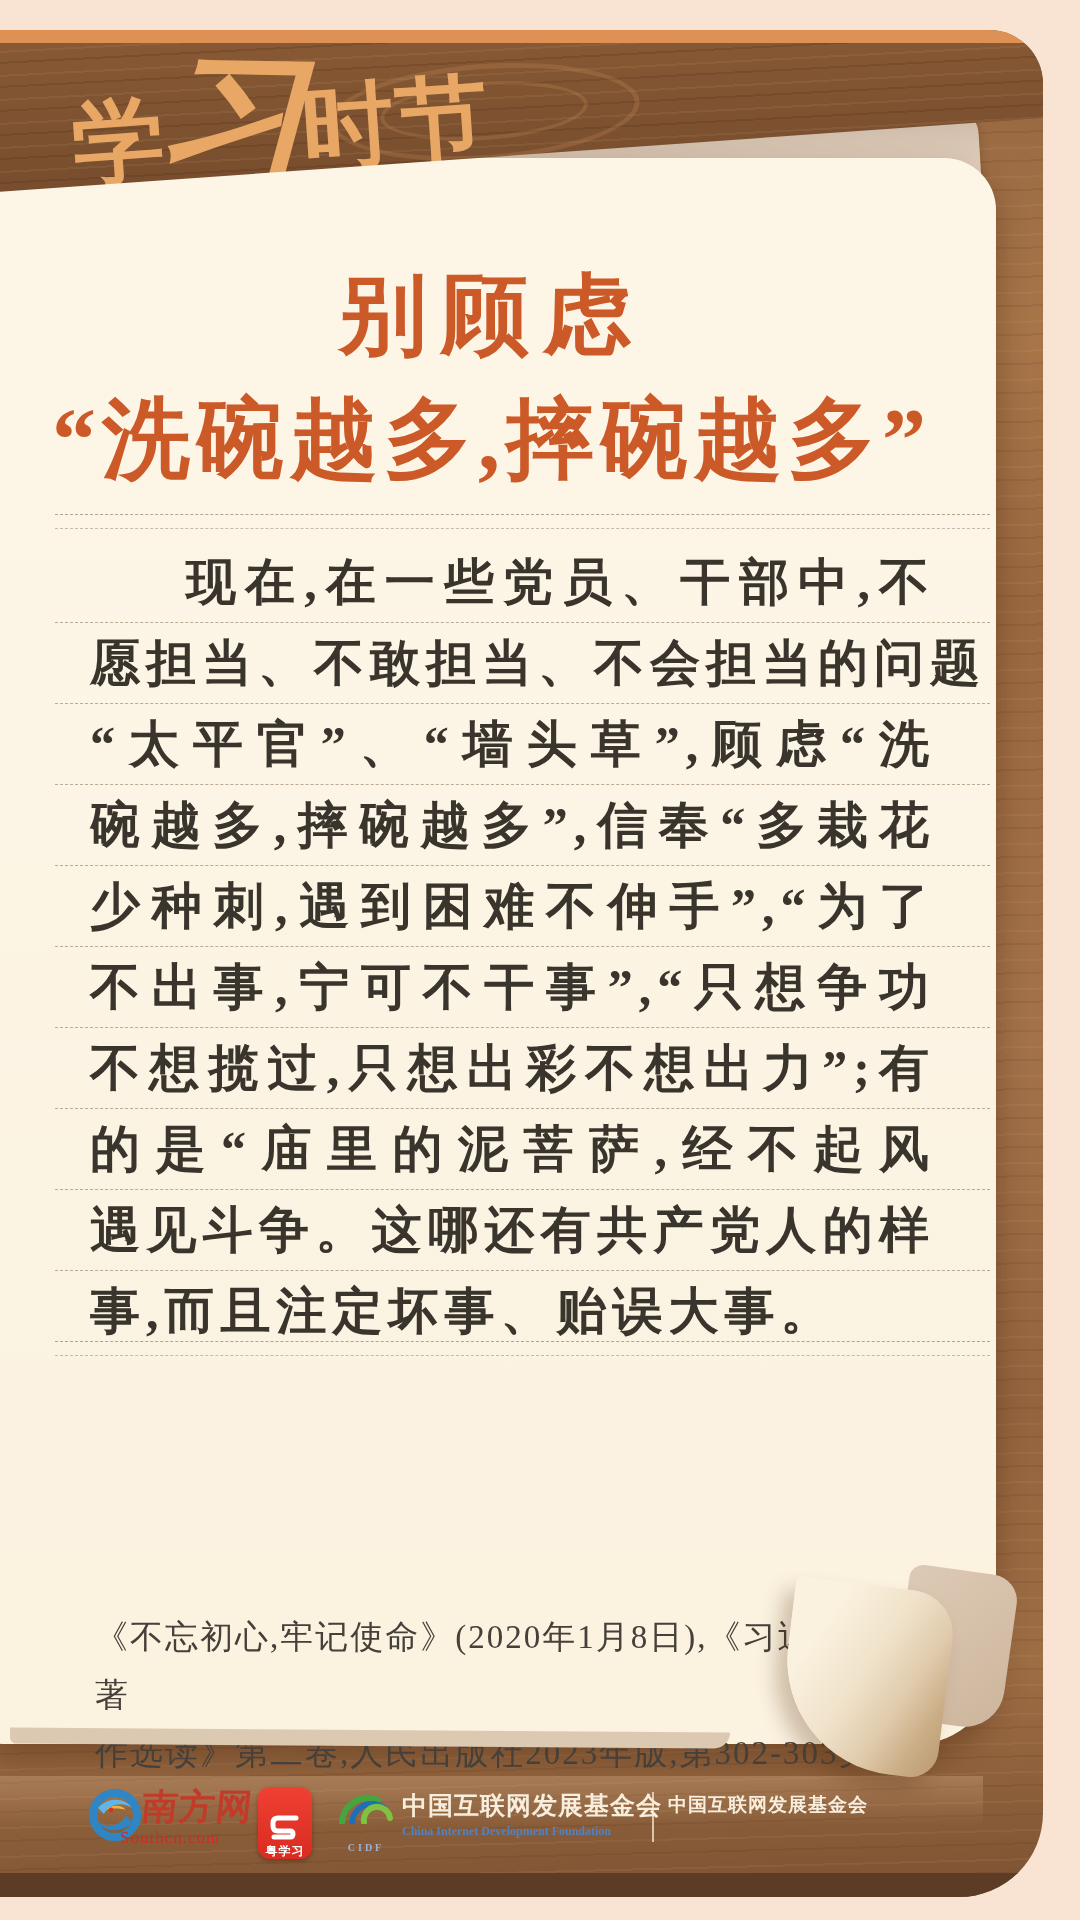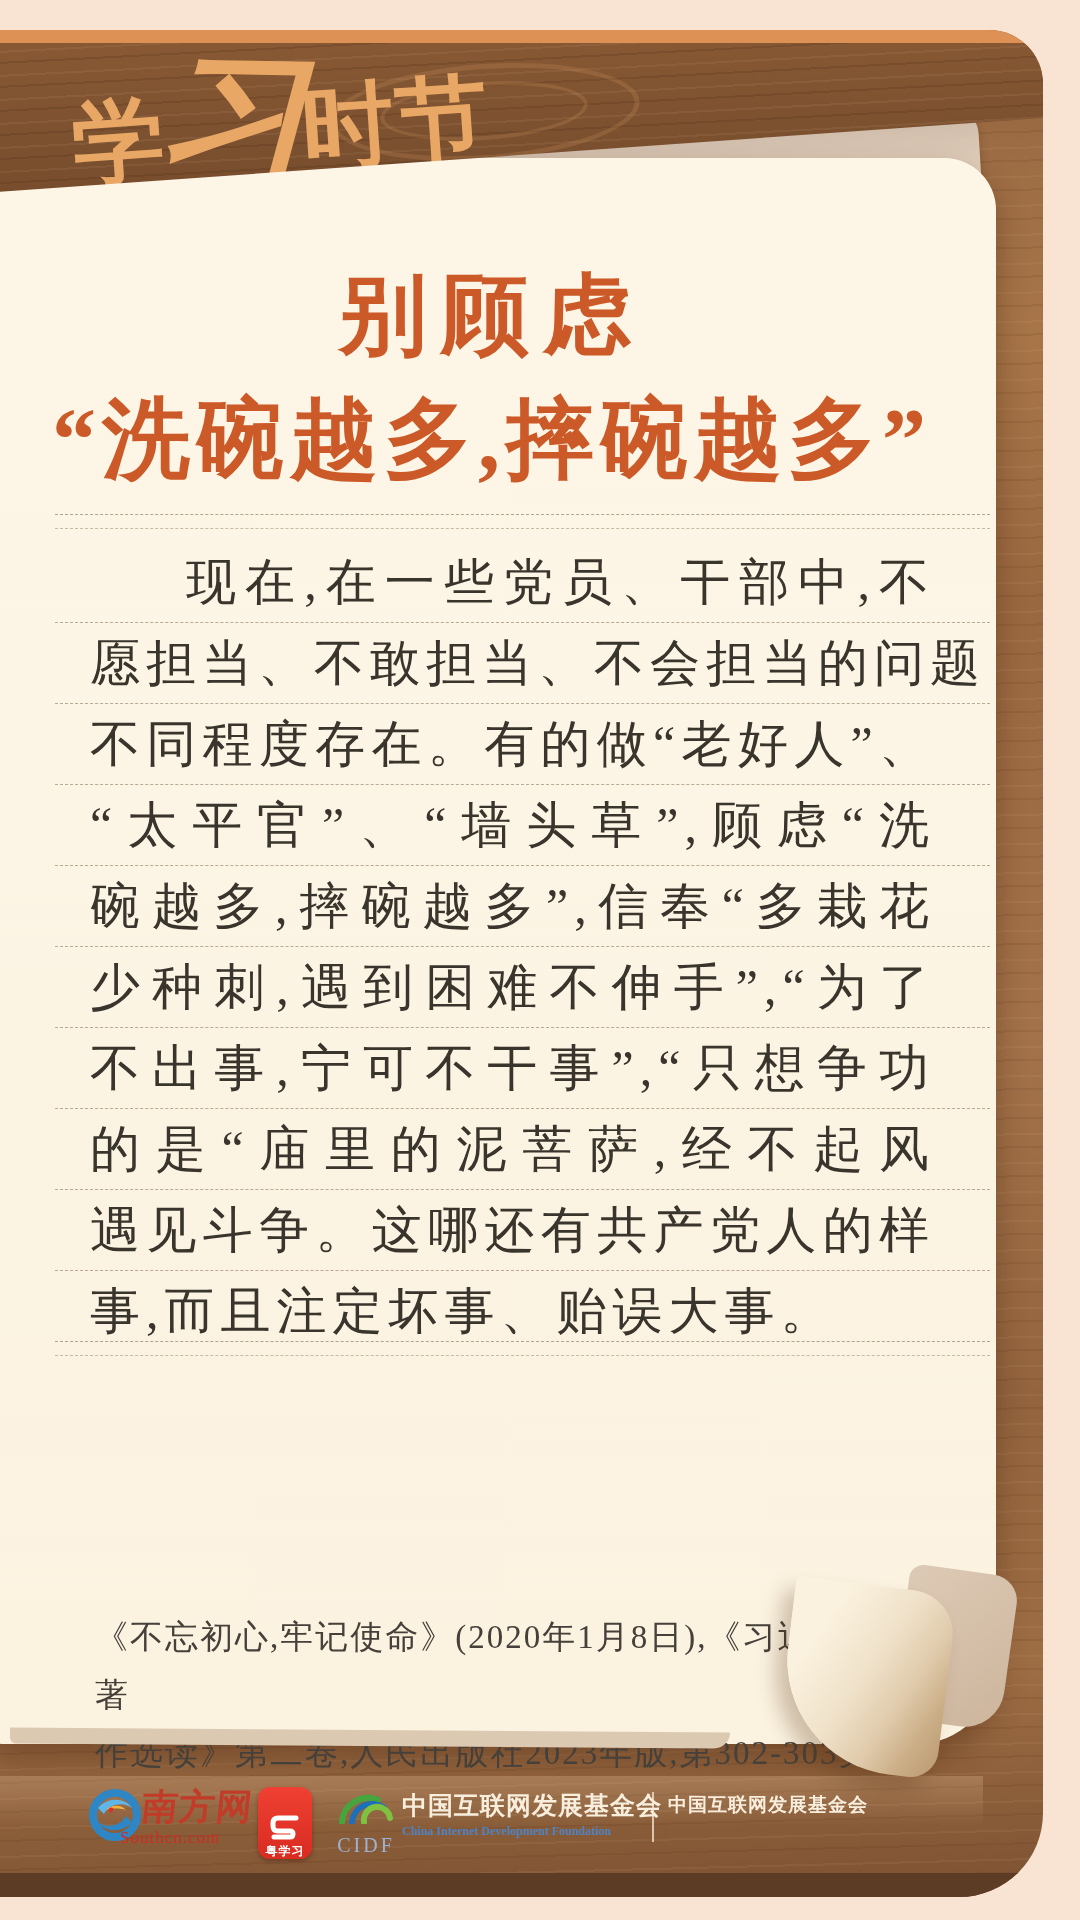--- a/index.html
+++ b/index.html
@@ -44,21 +44,21 @@
          background:linear-gradient(to bottom,#fdf6e7,#fbf2e0);
          box-shadow:0 14px 30px rgba(70,35,15,0.40);}
   .title{position:absolute;left:0;top:96px;width:100%;text-align:center;
          color:#cc5a28;font-weight:900;}
   .title .t1{font-size:88px;line-height:124px;letter-spacing:14px;}
   .title .t2{font-size:88px;line-height:124px;letter-spacing:6px;}
 
   .rules{position:absolute;left:67px;top:356px;width:935px;}
   .double-rule{height:13px;border-top:1px dashed rgba(122,98,68,0.55);
                border-bottom:1px dashed rgba(122,98,68,0.40);}
-  .rows{margin-top:13px;}
+  .rows{margin-top:13px;font-weight:bold;}
   .body-row{height:80px;line-height:80px;font-size:50px;color:#39352d;
             padding:0 55px 0 35px;letter-spacing:6px;
             text-align:justify;text-align-last:justify;text-justify:inter-character;
             border-bottom:1px dashed rgba(122,98,68,0.50);white-space:nowrap;overflow:visible;}
   .body-row:first-of-type{text-indent:96px;}
   .body-row:last-of-type{border-bottom:none;text-align-last:left;}
   .bottom-rule{margin-top:-10px;}
 
   .citation{position:absolute;left:0;top:1450px;width:100%;padding:0 120px 0 107px;box-sizing:border-box;
             color:#46403a;font-size:33px;line-height:58px;letter-spacing:2px;}
@@ -85,21 +85,21 @@
   .southcn-text .cn{font-size:36px;font-weight:800;color:#c23b28;letter-spacing:1px;line-height:38px;
                     transform:skewX(-6deg);}
   .southcn-text .en{font-size:17px;font-weight:400;color:#cf2b22;letter-spacing:1px;margin-top:2px;margin-left:-22px;}
 
   .yuexuexi{position:absolute;left:258px;top:5px;width:54px;height:72px;border-radius:12px;
             background:linear-gradient(#ef4033,#d92b20);display:flex;flex-direction:column;
             align-items:center;justify-content:flex-end;box-shadow:0 2px 4px rgba(60,20,5,.4);}
   .yuexuexi .label{color:#fff;font-size:12px;font-weight:800;line-height:15px;letter-spacing:1px;}
 
   .cidf{position:absolute;left:336px;top:8px;width:60px;text-align:center;}
-  .cidf .abbr{font-size:20px;font-weight:400;color:#9db3d6;letter-spacing:3px;margin-top:6px;}
+  .cidf .abbr{font-size:10px;font-weight:700;color:#9db3d6;letter-spacing:3px;margin-top:14px;}
 
   .cidf-names{position:absolute;left:402px;top:9px;}
   .cidf-names .cn{font-size:25px;font-weight:800;color:#f8eedd;letter-spacing:1px;line-height:30px;}
   .cidf-names .en{font-size:12px;font-weight:700;color:#4f83c4;line-height:16px;margin-top:2px;}
 
   .divider{position:absolute;left:652px;top:10px;width:2px;height:50px;background:rgba(248,233,214,0.75);}
 
   .sponsor{position:absolute;left:668px;top:10px;color:#f8eedd;font-weight:700;
            font-family:"Liberation Sans","DejaVu Sans",sans-serif;}
   .sponsor .s1{font-size:19px;line-height:26px;letter-spacing:1px;}
@@ -120,25 +120,25 @@
         <div class="t1">别顾虑</div>
         <div class="t2">“洗碗越多,摔碗越多”</div>
       </div>
 
       <div class="rules">
         <div class="double-rule"></div>
         <div class="rows">
 
         <div class="body-row">现在,在一些党员、干部中,不</div>
             <div class="body-row">愿担当、不敢担当、不会担当的问题</div>
-            <div class="body-row">不同程度存在。有的做“老好人”、</div>
             <div class="body-row">“太平官”、“墙头草”,顾虑“洗</div>
             <div class="body-row">碗越多,摔碗越多”,信奉“多栽花</div>
             <div class="body-row">少种刺,遇到困难不伸手”,“为了</div>
             <div class="body-row">不出事,宁可不干事”,“只想争功</div>
+            <div class="body-row">不想揽过,只想出彩不想出力”;有</div>
             <div class="body-row">的是“庙里的泥菩萨,经不起风</div>
             <div class="body-row">遇见斗争。这哪还有共产党人的样</div>
             <div class="body-row">事,而且注定坏事、贻误大事。</div>
           </div>
         <div class="double-rule bottom-rule"></div>
       </div>
 
       <div class="citation">
 
       <div class="cite-line">《不忘初心,牢记使命》(2020年1月8日),《习近平著</div>

